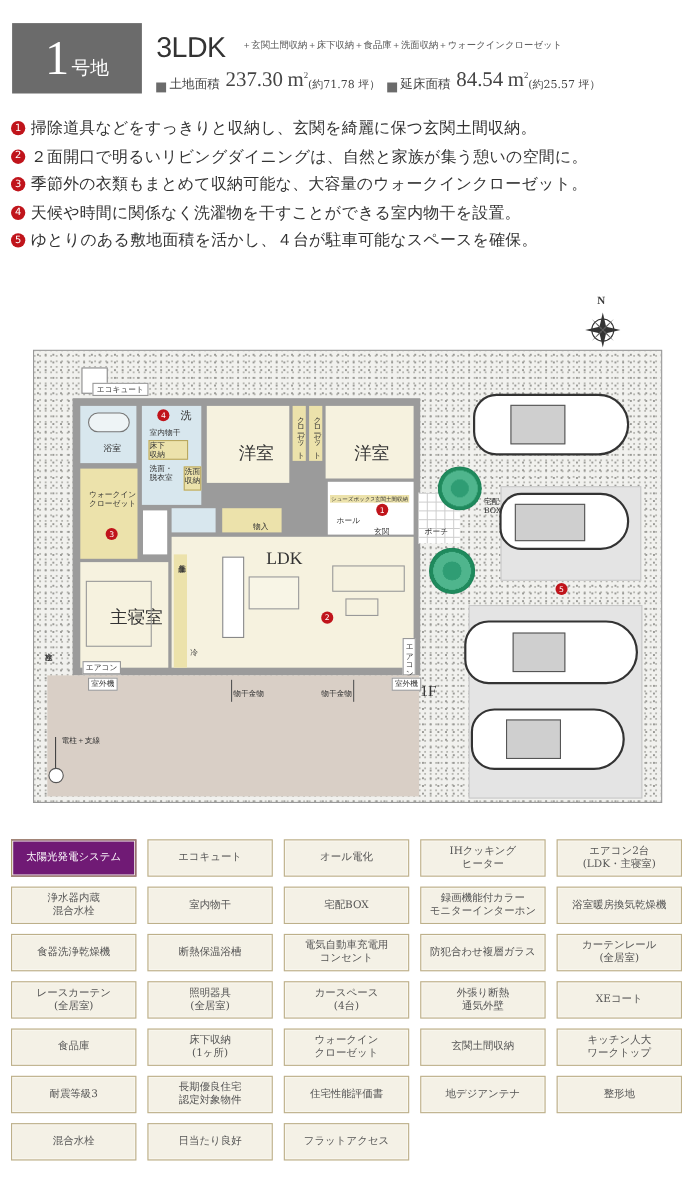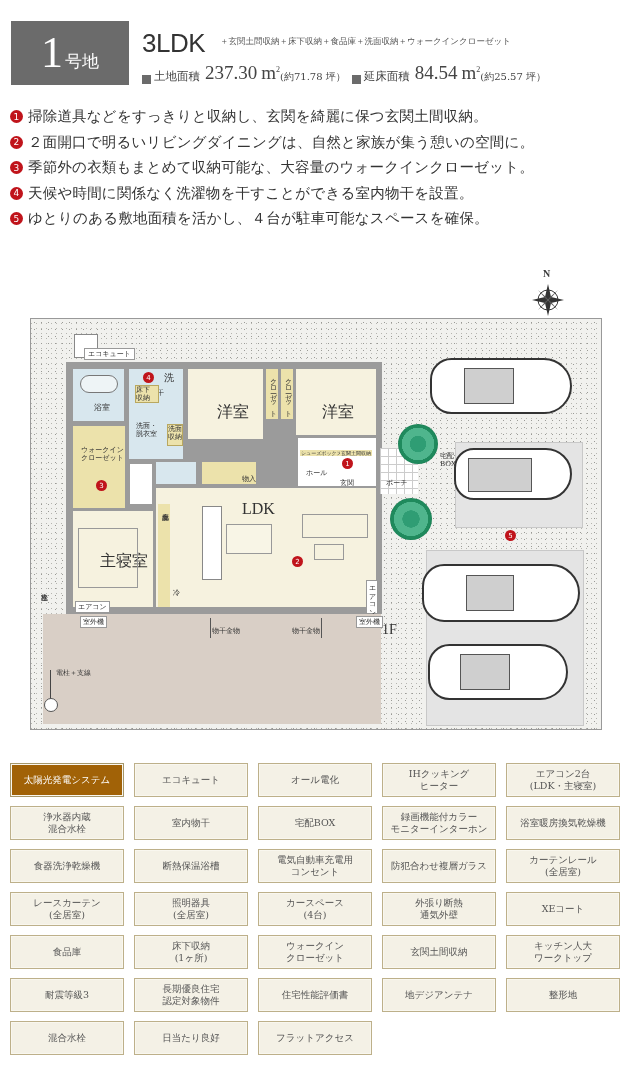--- a/index.html
+++ b/index.html
@@ -51,21 +51,21 @@
     border: 1px dashed #1c7f55; }
   .redot { position: absolute; width: 11px; height: 11px; border-radius: 50%; background: #c0141b; color:#fff;
     font-size: 7px; font-family: "DejaVu Sans", sans-serif; display:flex; align-items:center; justify-content:center; }
 
   
   .tags { position: absolute; left: 10px; top: 763px; width: 605px; display: grid;
     grid-template-columns: repeat(5, 114px); column-gap: 10px; row-gap: 9px; }
   .tag { height: 34px; background: #f4f1e6; border: 1px solid #bdb08a; box-shadow: inset 0 0 0 1px #f9f7ef;
     display: flex; align-items: center; justify-content: center; text-align: center;
     font-size: 9.5px; line-height: 12.5px; color: #555; white-space: pre-line; }
-  .tag.active { background: #a16207; color: #fff; border-color: #a6976a; }
+  .tag.active { background: #701a75; color: #fff; border-color: #a6976a; }
 </style>
 </head>
 <body>
 
 <div class="lot-badge">
   <span class="num">1</span>
   <span class="suf">号地</span>
 </div>
 <div class="plan-type">3LDK</div>
 <div class="plan-extras">＋玄関土間収納＋床下収納＋食品庫＋洗面収納＋ウォークインクローゼット</div>
@@ -130,21 +130,21 @@
   <div class="abs" style="left:36px;top:44px;width:316px;height:252px;background:#9b9b9b;"></div>
 
   <div class="abs room-blue" style="left:43px;top:51px;width:51px;height:52px;"></div>
   <div class="abs" style="left:50px;top:57px;width:38px;height:18px;border:1.5px solid #777;border-radius:9px;background:#eef4f6;"></div>
   <div class="lbl-s" style="left:64px;top:84px;font-size:8px;">浴室</div>
 
   <div class="abs room-blue" style="left:99px;top:51px;width:54px;height:90px;"></div>
   <div class="redot" style="left:113px;top:54px;">4</div>
   <div class="lbl-s" style="left:134px;top:53px;font-size:10px;">洗</div>
   <div class="lbl-s" style="left:106px;top:70px;">室内物干</div>
-  <div class="lbl-s room-yellow" style="left:105px;top:67px;width:24px;white-space:pre-line;line-height:8px;border:1px solid #b9a860;">床下
+  <div class="lbl-s room-yellow" style="left:105px;top:82px;width:36px;white-space:pre-line;line-height:8px;border:1px solid #b9a860;">床下
 収納</div>
   <div class="lbl-s" style="left:106px;top:104px;white-space:pre-line;line-height:8px;">洗面・
 脱衣室</div>
   <div class="lbl-s room-yellow" style="left:137px;top:106px;width:16px;height:22px;white-space:pre-line;line-height:8px;border:1px solid #b9a860;">洗面
 収納</div>
 
   <div class="abs room-cream" style="left:158px;top:51px;width:75px;height:70px;"></div>
   <div class="lbl" style="left:187px;top:84px;">洋室</div>
   <div class="abs room-yellow" style="left:236px;top:51px;width:12px;height:50px;"></div>
   <div class="lbl-v" style="left:238px;top:55px;">クローゼット</div>
@@ -153,21 +153,21 @@
   <div class="abs room-cream" style="left:266px;top:51px;width:80px;height:66px;"></div>
   <div class="lbl" style="left:292px;top:84px;">洋室</div>
 
   <div class="abs room-yellow" style="left:43px;top:108px;width:52px;height:82px;"></div>
   <div class="lbl-s" style="left:51px;top:128px;white-space:pre-line;line-height:8px;">ウォークイン
 クローゼット</div>
   <div class="redot" style="left:66px;top:162px;">3</div>
 
   <div class="abs room-blue" style="left:126px;top:144px;width:40px;height:22px;"></div>
   <div class="abs room-yellow" style="left:172px;top:144px;width:54px;height:22px;"></div>
-  <div class="lbl-s" style="left:212px;top:156px;text-align:center;">物入</div>
+  <div class="lbl-s" style="left:200px;top:156px;text-align:center;">物入</div>
 
   <div class="abs room-cream" style="left:100px;top:146px;width:22px;height:40px;background:#fff;"></div>
 
   <div class="abs room-cream" style="left:43px;top:193px;width:80px;height:96px;"></div>
   <div class="lbl" style="left:70px;top:233px;font-family:Liberation Serif, serif;">主寝室</div>
   <div class="abs" style="left:48px;top:210px;width:60px;height:60px;border:1px solid #999;"></div>
   <div class="lbl-s" style="left:45px;top:283px;background:#fff;border:1px solid #999;padding:0 2px;">エアコン</div>
 
   <div class="abs room-cream" style="left:126px;top:170px;width:220px;height:119px;"></div>
   <div class="abs room-yellow" style="left:128px;top:186px;width:12px;height:103px;"></div>

